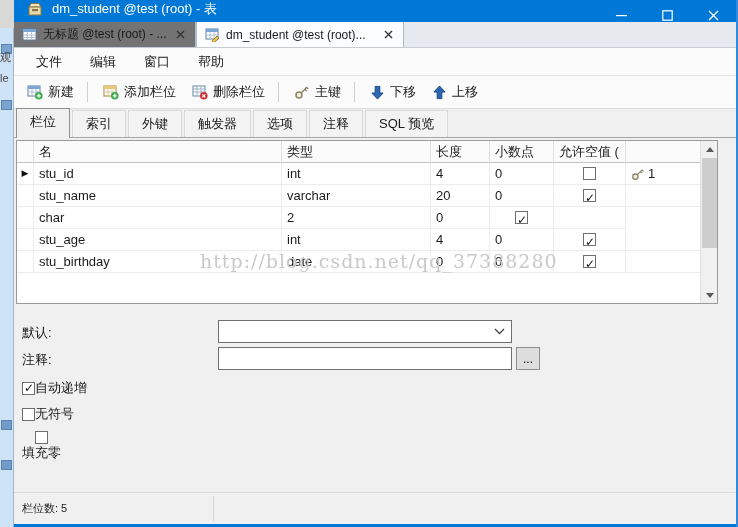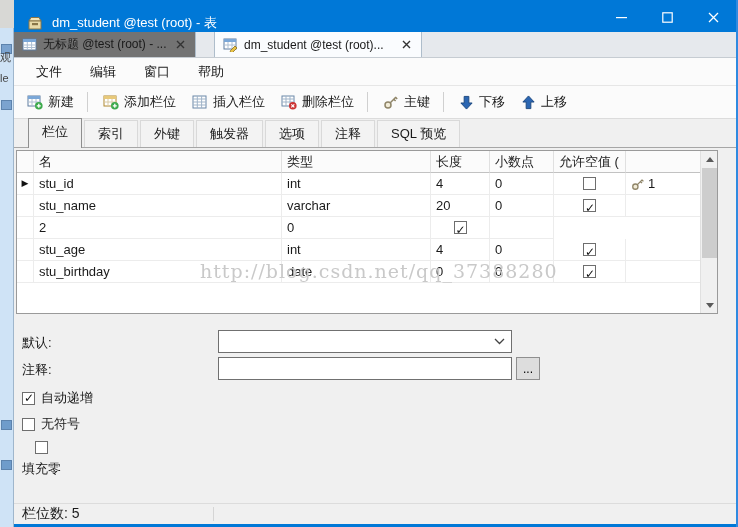--- a/index.html
+++ b/index.html
@@ -9,47 +9,47 @@
   
   .bg-strip { position:absolute; left:0; top:0; width:14px; height:527px; background:#cfe3f6; border-right:1px solid #9fb6cc; }
   .bg-strip .top-gray { position:absolute; left:0; top:0; width:14px; height:28px; background:#d8d8d5; }
   .bg-strip .mini-icon { position:absolute; left:1px; width:11px; height:10px; background:#7ba3cf; border:1px solid #5d83ad; }
   .bg-strip .frag { position:absolute; left:0; color:#444; font-size:11px; }
 
   
   .window { position:absolute; left:14px; top:0; width:724px; height:527px; background:#f0f0f0; border-right:2px solid #2f8ae0; display:flex; flex-direction:column; }
 
   
-  .titlebar { height:32px; background:#0078d7; display:flex; align-items:flex-end; color:#fff; flex:0 0 auto; }
+  .titlebar { height:22px; background:#0078d7; display:flex; align-items:flex-start; color:#fff; flex:0 0 auto; }
   .titlebar .app-icon { margin-left:12px; width:18px; height:18px; flex:0 0 auto; }
   .titlebar .title { margin-left:8px; font-size:13px; white-space:nowrap; }
   .win-controls { margin-left:auto; display:flex; height:30px; }
   .win-btn { width:46px; height:30px; display:flex; align-items:center; justify-content:center; }
 
   
   .doc-tabs { height:26px; background:#e6e9ed; display:flex; align-items:stretch; border-bottom:1px solid #c6ccd2; flex:0 0 auto; }
   .doc-tab { display:flex; align-items:center; gap:6px; padding:0 8px; font-size:12px; border-right:1px solid #aebdcb; white-space:nowrap; }
   .doc-tab.inactive { background:#737373; width:182px; }
-  .doc-tab.active { background:#fafcfe; width:208px; border-left:1px solid #aebdcb;margin-left:18px; }
+  .doc-tab.active { background:#fafcfe; width:208px; border-left:1px solid #aebdcb; }
   .doc-tab .tab-label { overflow:hidden; text-overflow:ellipsis; white-space:nowrap; flex:1 1 auto; }
   .doc-tab .tab-close { flex:0 0 auto; width:14px; height:14px; display:flex; align-items:center; justify-content:center; }
 
   
   .menubar { height:28px; background:#fbfbfb; display:flex; align-items:flex-end; gap:0; border-bottom:1px solid #e6e6e6; flex:0 0 auto; }
   .menu-item { padding:0 14px; font-size:13px; height:100%; display:flex; align-items:center; }
   .menu-item:first-child { margin-left:8px; }
 
   
   .toolbar { height:33px; background:#fbfbfb; display:flex; align-items:center; border-bottom:1px solid #dcdcdc; flex:0 0 auto; }
   .tool-btn { display:flex; align-items:center; gap:5px; padding:4px 7px; font-size:13px; margin-left:2px; white-space:nowrap; }
   .tool-btn:first-child { margin-left:6px; }
   .tool-sep { width:1px; height:20px; background:#d0d0d0; margin:0 6px; }
 
   
-  .view-tabs { height:29px; background:#f0f0f0; display:flex; align-items:flex-end; padding-left:14px; flex:0 0 auto; position:relative; }
+  .view-tabs { height:29px; background:#f0f0f0; display:flex; align-items:flex-end; padding-left:2px; flex:0 0 auto; position:relative; }
   .view-tabs::after { content:""; position:absolute; left:0; right:0; bottom:0; height:1px; background:#a6a6a6; }
   .view-tab { position:relative; padding:4px 13px 5px 13px; font-size:13px; border:1px solid #d9d9d9; border-bottom:none; background:#f3f3f3; margin-right:2px; white-space:nowrap; }
   .view-tab.active { background:#f0f0f0; border:1px solid #8e8e8e; border-bottom:none; padding-bottom:7px; z-index:2; }
 
   
   .grid-zone { position:relative; height:168px; background:#f0f0f0; padding:2px 0 0 2px; flex:0 0 auto; }
   .grid-frame { position:relative; width:702px; height:164px; background:#fff; border:1px solid #9a9a9a; overflow:hidden; }
   .grid-rows { position:absolute; left:0; top:0; width:684px; }
   .grid-row, .grid-header { display:grid; grid-template-columns:17px 248px 149px 59px 64px 72px 75px; height:22px; }
   .gcell { border-right:1px solid #ececec; border-bottom:1px solid #ececec; padding-left:5px; line-height:21px; font-size:13px; display:flex; align-items:center; overflow:hidden; white-space:nowrap; }
@@ -72,24 +72,24 @@
   
   .watermark { position:absolute; left:186px; top:112px; font-family:"DejaVu Serif",serif; font-size:19px; color:#c9c9c9; letter-spacing:1px; pointer-events:none; z-index:5; white-space:nowrap; }
 
   
   .form-area { position:relative; flex:1 1 auto; background:#f0f0f0; }
   .form-label { position:absolute; left:8px; font-size:13px; }
   .combo { position:absolute; left:204px; top:14px; width:294px; height:23px; background:#fff; border:1px solid #707070; display:flex; align-items:center; justify-content:flex-end; }
   .combo .chev { margin-right:6px; }
   .text-input { position:absolute; left:204px; top:41px; width:294px; height:23px; background:#fff; border:1px solid #707070; font-size:13px; padding:0 4px; font-family:inherit; }
   .ellipsis-btn { position:absolute; left:502px; top:41px; width:24px; height:23px; background:#ddd; border:1px solid #8f8f8f; font-size:12px; line-height:10px; text-align:center; }
-  .form-check { position:absolute; left:8px; display:flex; align-items:center; gap:6px; font-size:13px;justify-content:flex-end; }
-
-  
-  .statusbar { height:21px; background:#f0f0f0; border-top:1px solid #dcdcdc; display:flex; align-items:center; font-size:14px; flex:0 0 auto; position:relative; }
+  .form-check { position:absolute; left:8px; display:flex; align-items:center; font-size:13px;justify-content:flex-end; }
+
+  
+  .statusbar { height:32px; background:#f0f0f0; border-top:1px solid #dcdcdc; display:flex; align-items:center; font-size:11px; flex:0 0 auto; position:relative; }
   .statusbar .status-text { margin-left:8px; }
   .statusbar .divider { position:absolute; left:199px; top:3px; bottom:3px; width:1px; background:#d5d5d5; }
   .bottom-edge { height:3px; background:#0078d7; flex:0 0 auto; }
 
   svg { display:block; }
 </style>
 </head>
 <body>
 
 <div class="bg-strip">
@@ -195,29 +195,20 @@
           <path d="M5 5 V12 M9 5 V12 M1 8 H13" stroke="#d8c9a4"></path>
           <circle cx="11.8" cy="11.8" r="3.8" fill="#3daa4c"></circle>
           <path d="M11.8 9.8 V13.8 M9.8 11.8 H13.8" stroke="#fff" stroke-width="1.3"></path>
         </svg>
       </span>
       <span>添加栏位</span>
     </div>
     <div class="tool-btn">
       <span>
         <svg width="16" height="16" viewBox="0 0 16 16">
-          <rect x="1" y="2" width="13" height="12" fill="#fff" stroke="#6b87a8"></rect>
-          <path d="M1 5 H14 M1 8 H14 M1 11 H14 M5.3 2 V14 M9.6 2 V14" stroke="#9fb3c8"></path>
-        </svg>
-      </span>
-      <span>插入栏位</span>
-    </div>
-    <div class="tool-btn">
-      <span>
-        <svg width="16" height="16" viewBox="0 0 16 16">
           <rect x="1" y="2" width="12" height="10" fill="#fff" stroke="#6b87a8"></rect>
           <path d="M1 5 H13 M1 8 H13 M5 2 V12 M9 2 V12" stroke="#9fb3c8"></path>
           <circle cx="11.8" cy="11.8" r="3.8" fill="#cc3333"></circle>
           <path d="M10.3 10.3 l3 3 M13.3 10.3 l-3 3" stroke="#fff" stroke-width="1.2"></path>
         </svg>
       </span>
       <span>删除栏位</span>
     </div>
     <div class="tool-sep"></div>
     <div class="tool-btn">
@@ -298,20 +289,21 @@
           <div class="gcell">20</div>
           <div class="gcell">0</div>
           <div class="gcell center">
               <span class="cb checked"></span>
             </div>
           <div class="gcell"></div>
         </div>
 
         <div class="grid-row">
           <div class="gcell row-marker"></div>
+          <div class="gcell">char</div>
           <div class="gcell">2</div>
           <div class="gcell">0</div>
           <div class="gcell center">
               <span class="cb checked"></span>
             </div>
           <div class="gcell"></div>
         </div>
 
         <div class="grid-row">
           <div class="gcell row-marker"></div>

